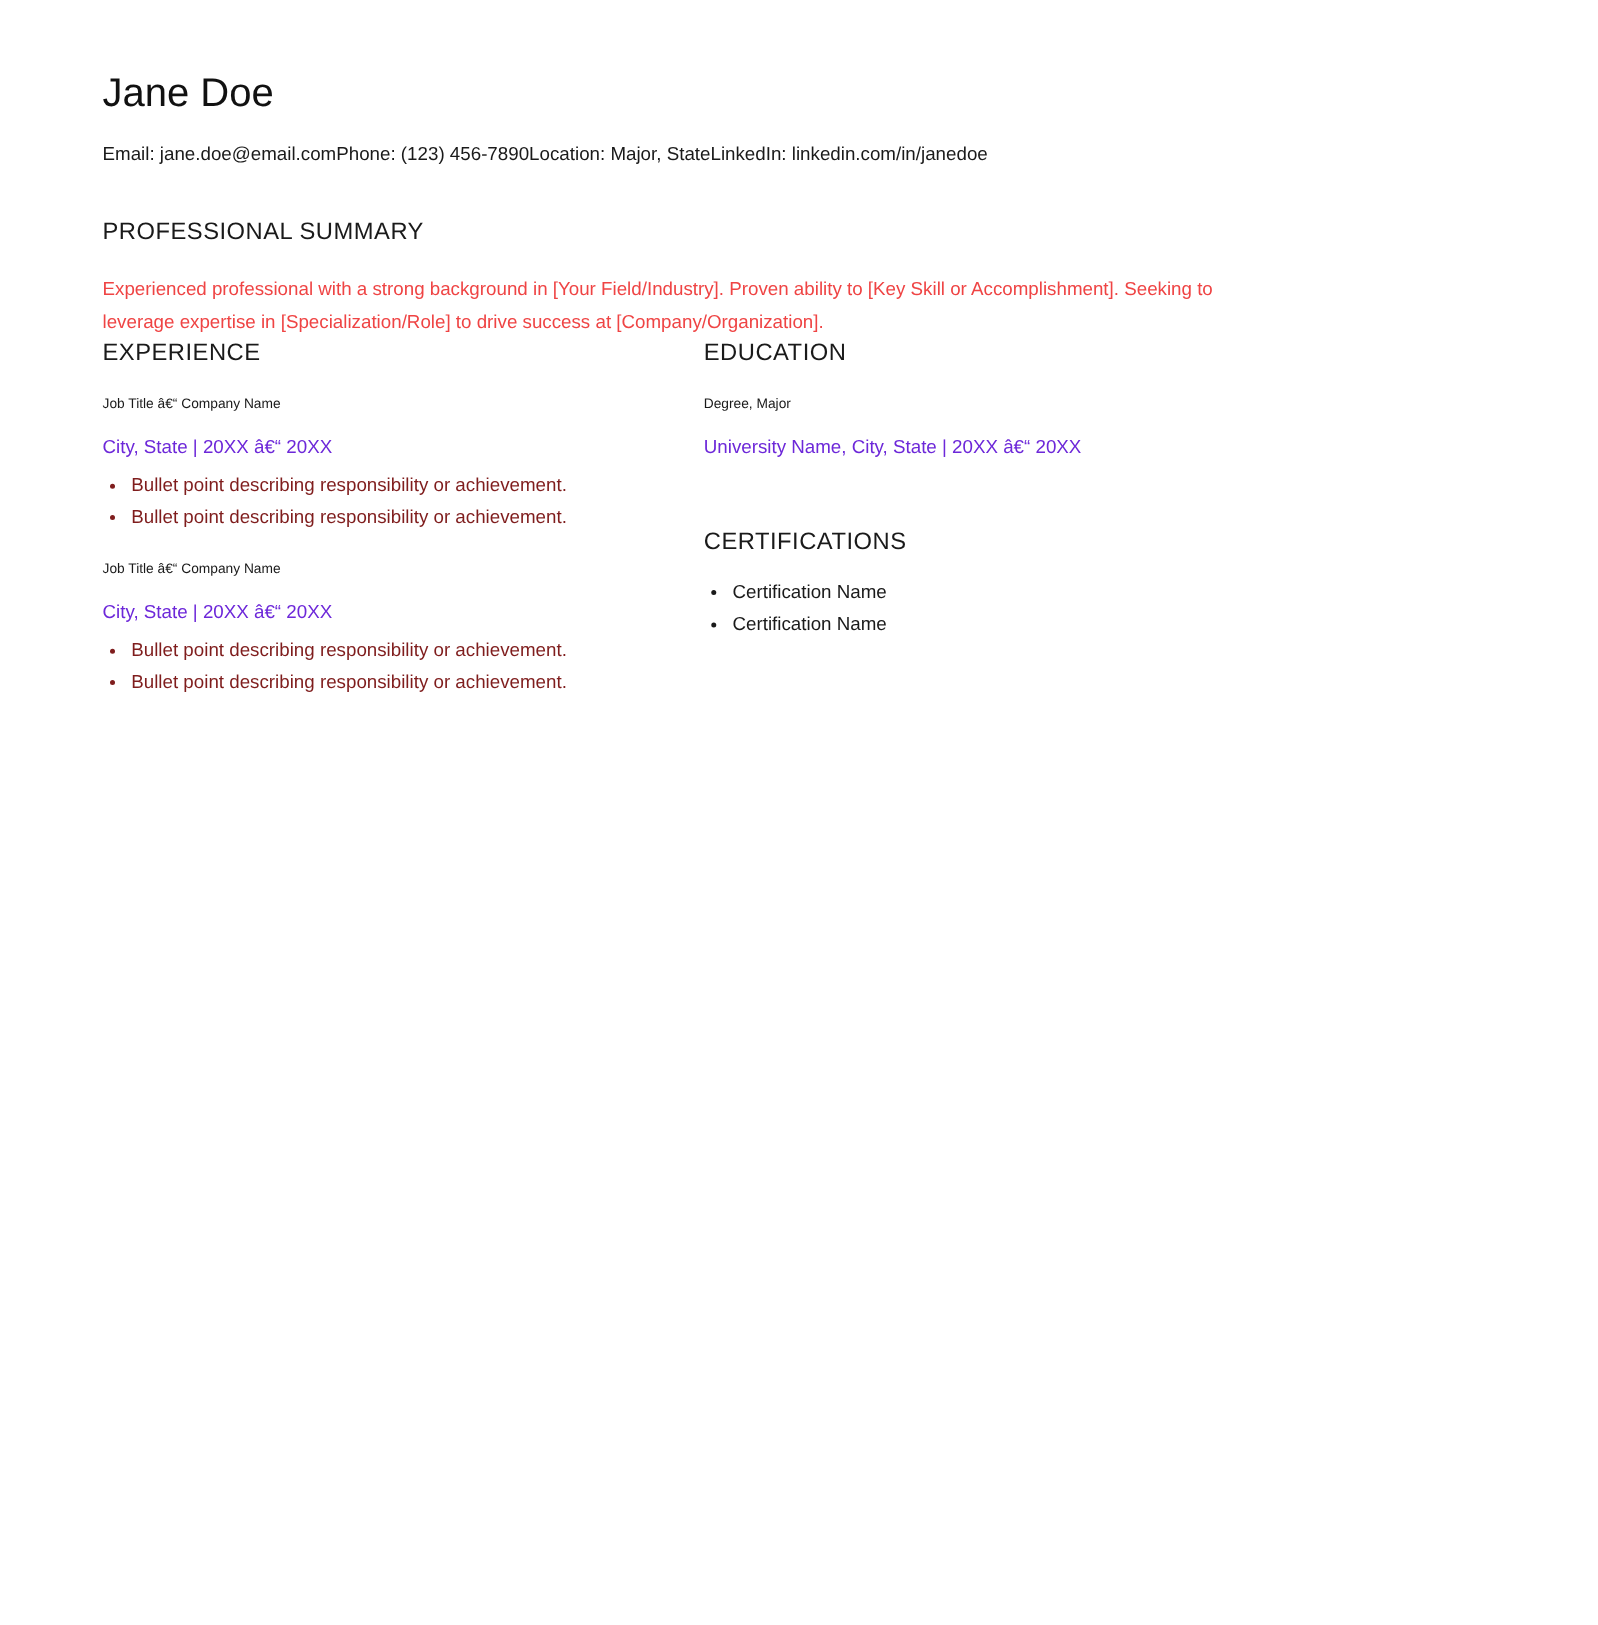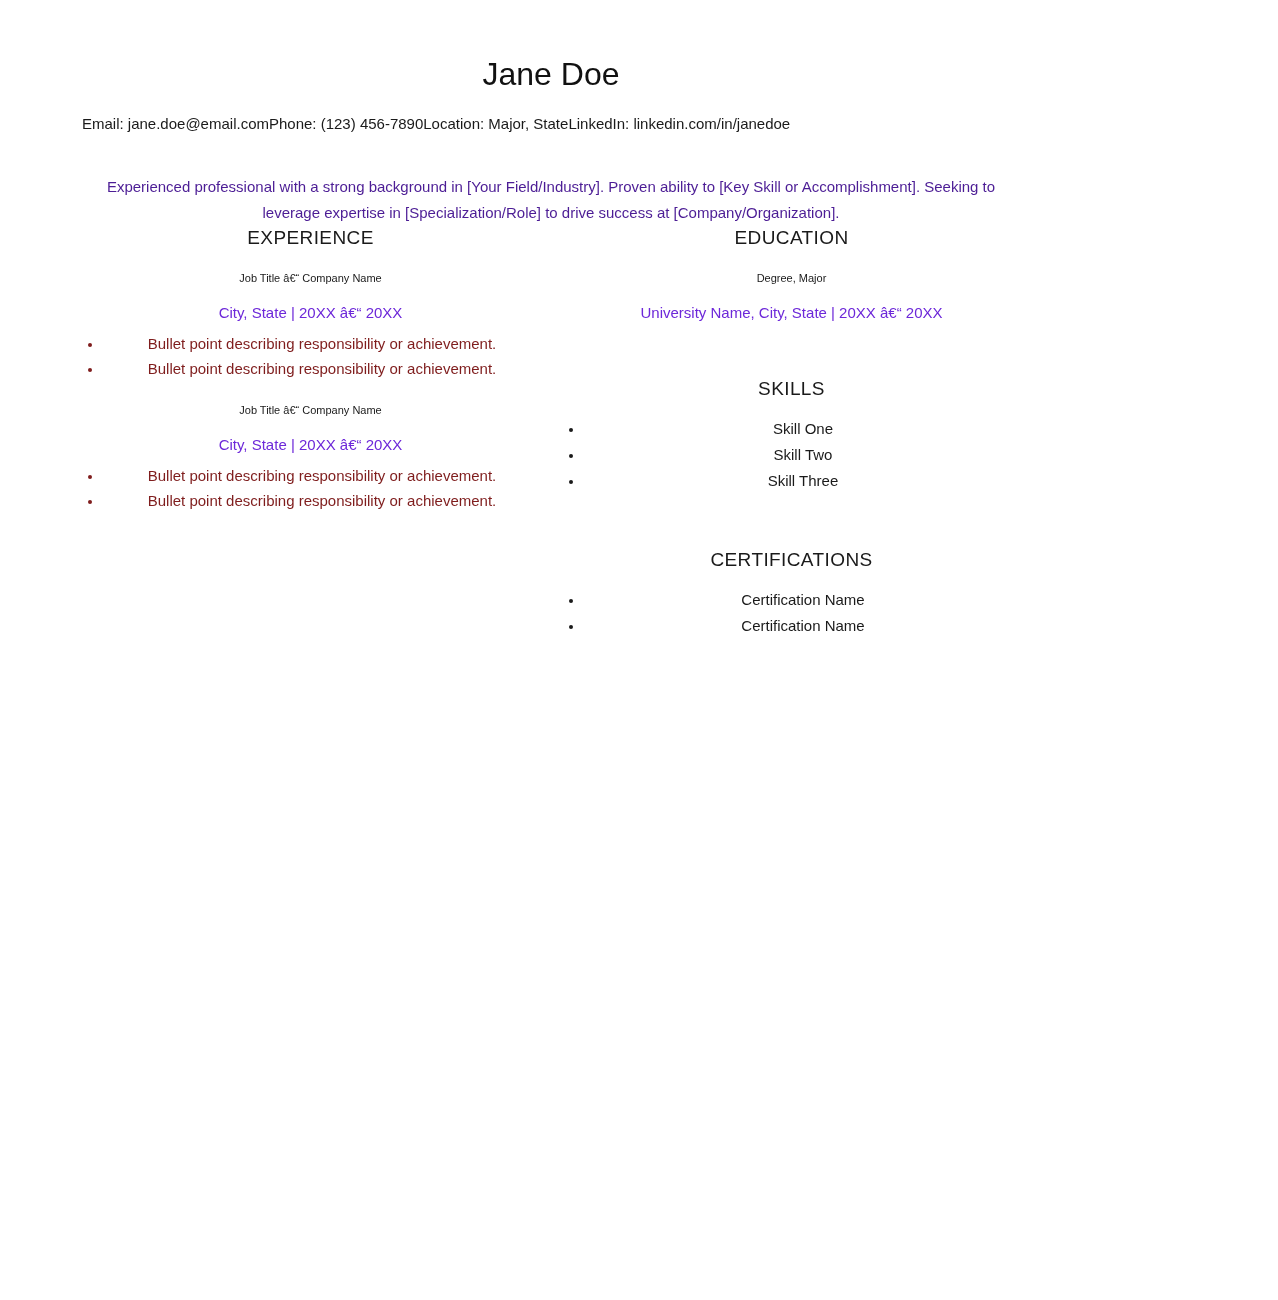--- a/index.html
+++ b/index.html
@@ -7,21 +7,20 @@
   body {
     font-family: "Liberation Sans", "DejaVu Sans", sans-serif;
     color: #1a1a1a;
     -webkit-font-smoothing: antialiased;
   }
   .page {
     width: 1102px;
     min-height: 1300px;
     background: #ffffff;
     padding: 55px 82px 40px 82px;
-    text-align: center;
   }
 
   
   .resume-name {
     font-size: 32px;
     font-weight: 400;
     line-height: 38px;
     margin: 0 0 21px 0;
     color: #111111;
   }
@@ -42,21 +41,21 @@
     margin: 0 0 16px 0;
     line-height: 23px;
   }
 
   
   .summary-section { margin-top: 40px; }
   .summary-text {
     font-size: 15px;
     line-height: 26px;
     margin: 22px 0 0 0;
-    color: #4c1d95;
+    color: #ef4444;
   }
 
   
   .columns {
     display: grid;
     grid-template-columns: 1fr 1fr;
     column-gap: 24px;
     align-items: start;
   }
   .col-block { margin-bottom: 54px; }
@@ -106,20 +105,21 @@
   <h1 class="resume-name">Jane Doe</h1>
 
   <div class="contact-bar">
     <span>Email: jane.doe@email.com</span>
     <span>Phone: (123) 456-7890</span>
     <span>Location: Major, State</span>
     <span>LinkedIn: linkedin.com/in/janedoe</span>
   </div>
 
   <div class="summary-section">
+    <h2 class="section-heading">PROFESSIONAL SUMMARY</h2>
     <p class="summary-text">Experienced professional with a strong background in [Your Field/Industry]. Proven ability to [Key Skill or Accomplishment]. Seeking to leverage expertise in [Specialization/Role] to drive success at [Company/Organization].</p>
   </div>
 
   <div class="columns">
 
     <div>
       <div class="col-block">
         <h2 class="section-heading">EXPERIENCE</h2>
 
         <div>
@@ -143,28 +143,20 @@
     </div>
 
     <div>
 
       <div class="col-block">
         <h2 class="section-heading">EDUCATION</h2>
         <h3 class="entry-title">Degree, Major</h3>
         <p class="entry-meta">University Name, City, State | 20XX â€“ 20XX</p>
       </div>
 
-      <div class="col-block">
-        <h2 class="section-heading">SKILLS</h2>
-        <ul class="plain-list">
-          <li>Skill One</li>
-          <li>Skill Two</li>
-          <li>Skill Three</li>
-        </ul>
-      </div>
 
       <div class="col-block">
         <h2 class="section-heading">CERTIFICATIONS</h2>
         <ul class="plain-list">
           <li>Certification Name</li>
           <li>Certification Name</li>
         </ul>
       </div>
 
     </div>

